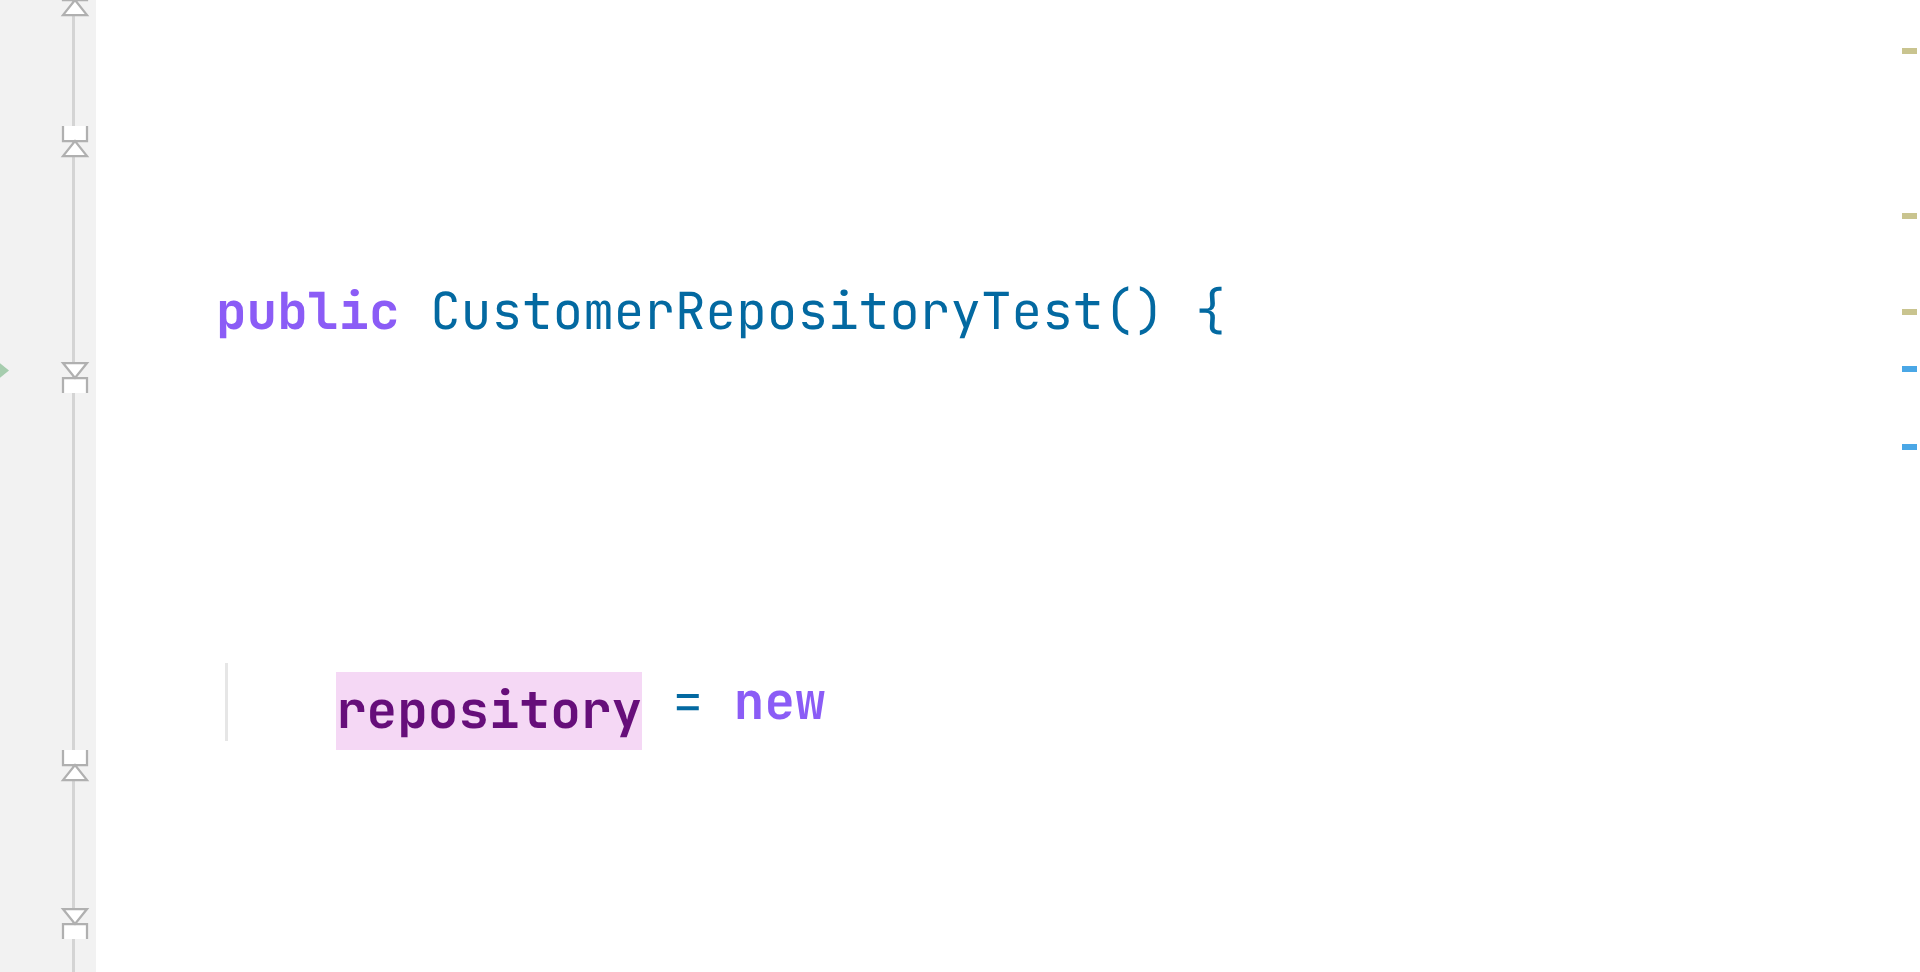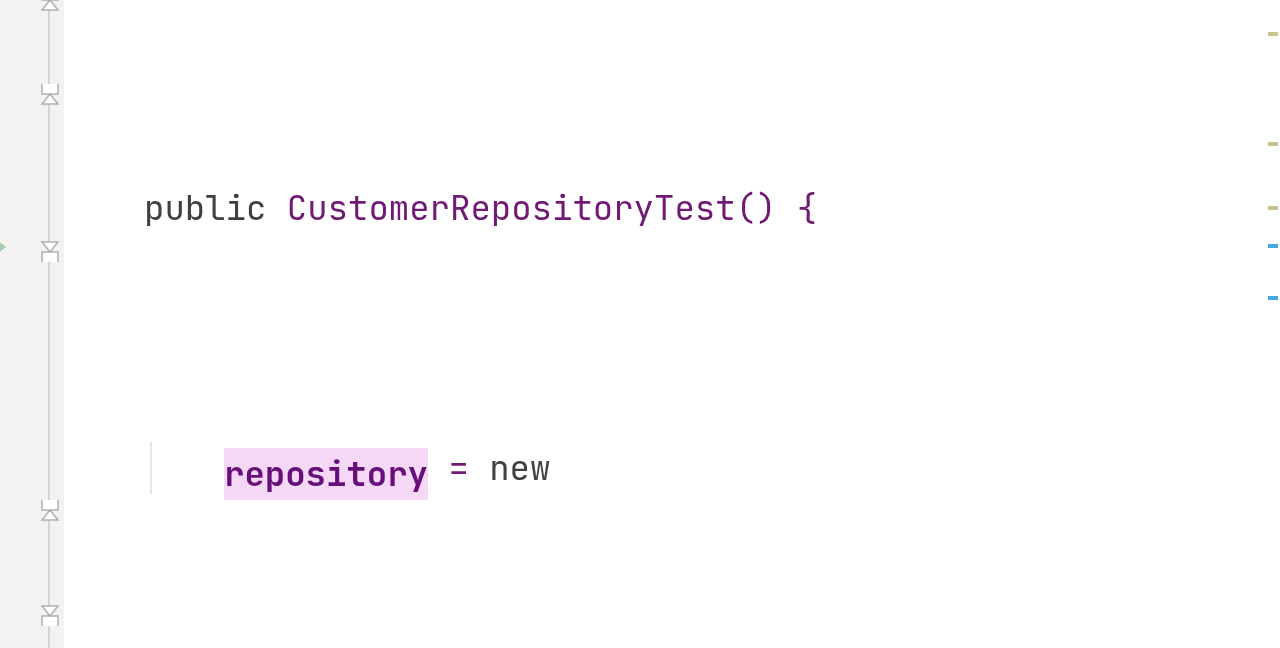--- a/index.html
+++ b/index.html
@@ -14,22 +14,22 @@
 
   
   .run-marker { position: absolute; left: -4px; top: 239px; width: 0; height: 0; border-top: 8px solid transparent; border-bottom: 8px solid transparent; border-left: 10px solid #59a869; opacity: 0.5; }
 
   
   .code { position: absolute; left: 64px; top: 0; right: 12px; height: 100%; white-space: pre; }
   .row { height: 52px; display: flex; align-items: center; padding-left: 0; position: relative; }
   .indent-guide { position: absolute; top: 0; bottom: 0; width: 2px; background: #e6e6e6; }
 
   
-  .kw   { color: #404040; font-weight: normal; }
-  .ident{ color: #701a75; text-align: right; }
+  .kw   { color: #8b5cf6; font-weight: bold; }
+  .ident{ color: #0369a1; text-align: right; }
   .field{ color: #660e7a; font-weight: bold; margin-top: 12px; }
   .hl-pink { background: #f5d8f5; }
 
   
   .markers { position: absolute; right: 0; top: 0; width: 12px; height: 100%; background: #fff; }
   .mark { position: absolute; right: 2px; width: 10px; height: 4px; }
   .mark.y { background: #c9c48f; }
   .mark.b { background: #4aa7e6; }
 </style>
 </head>

